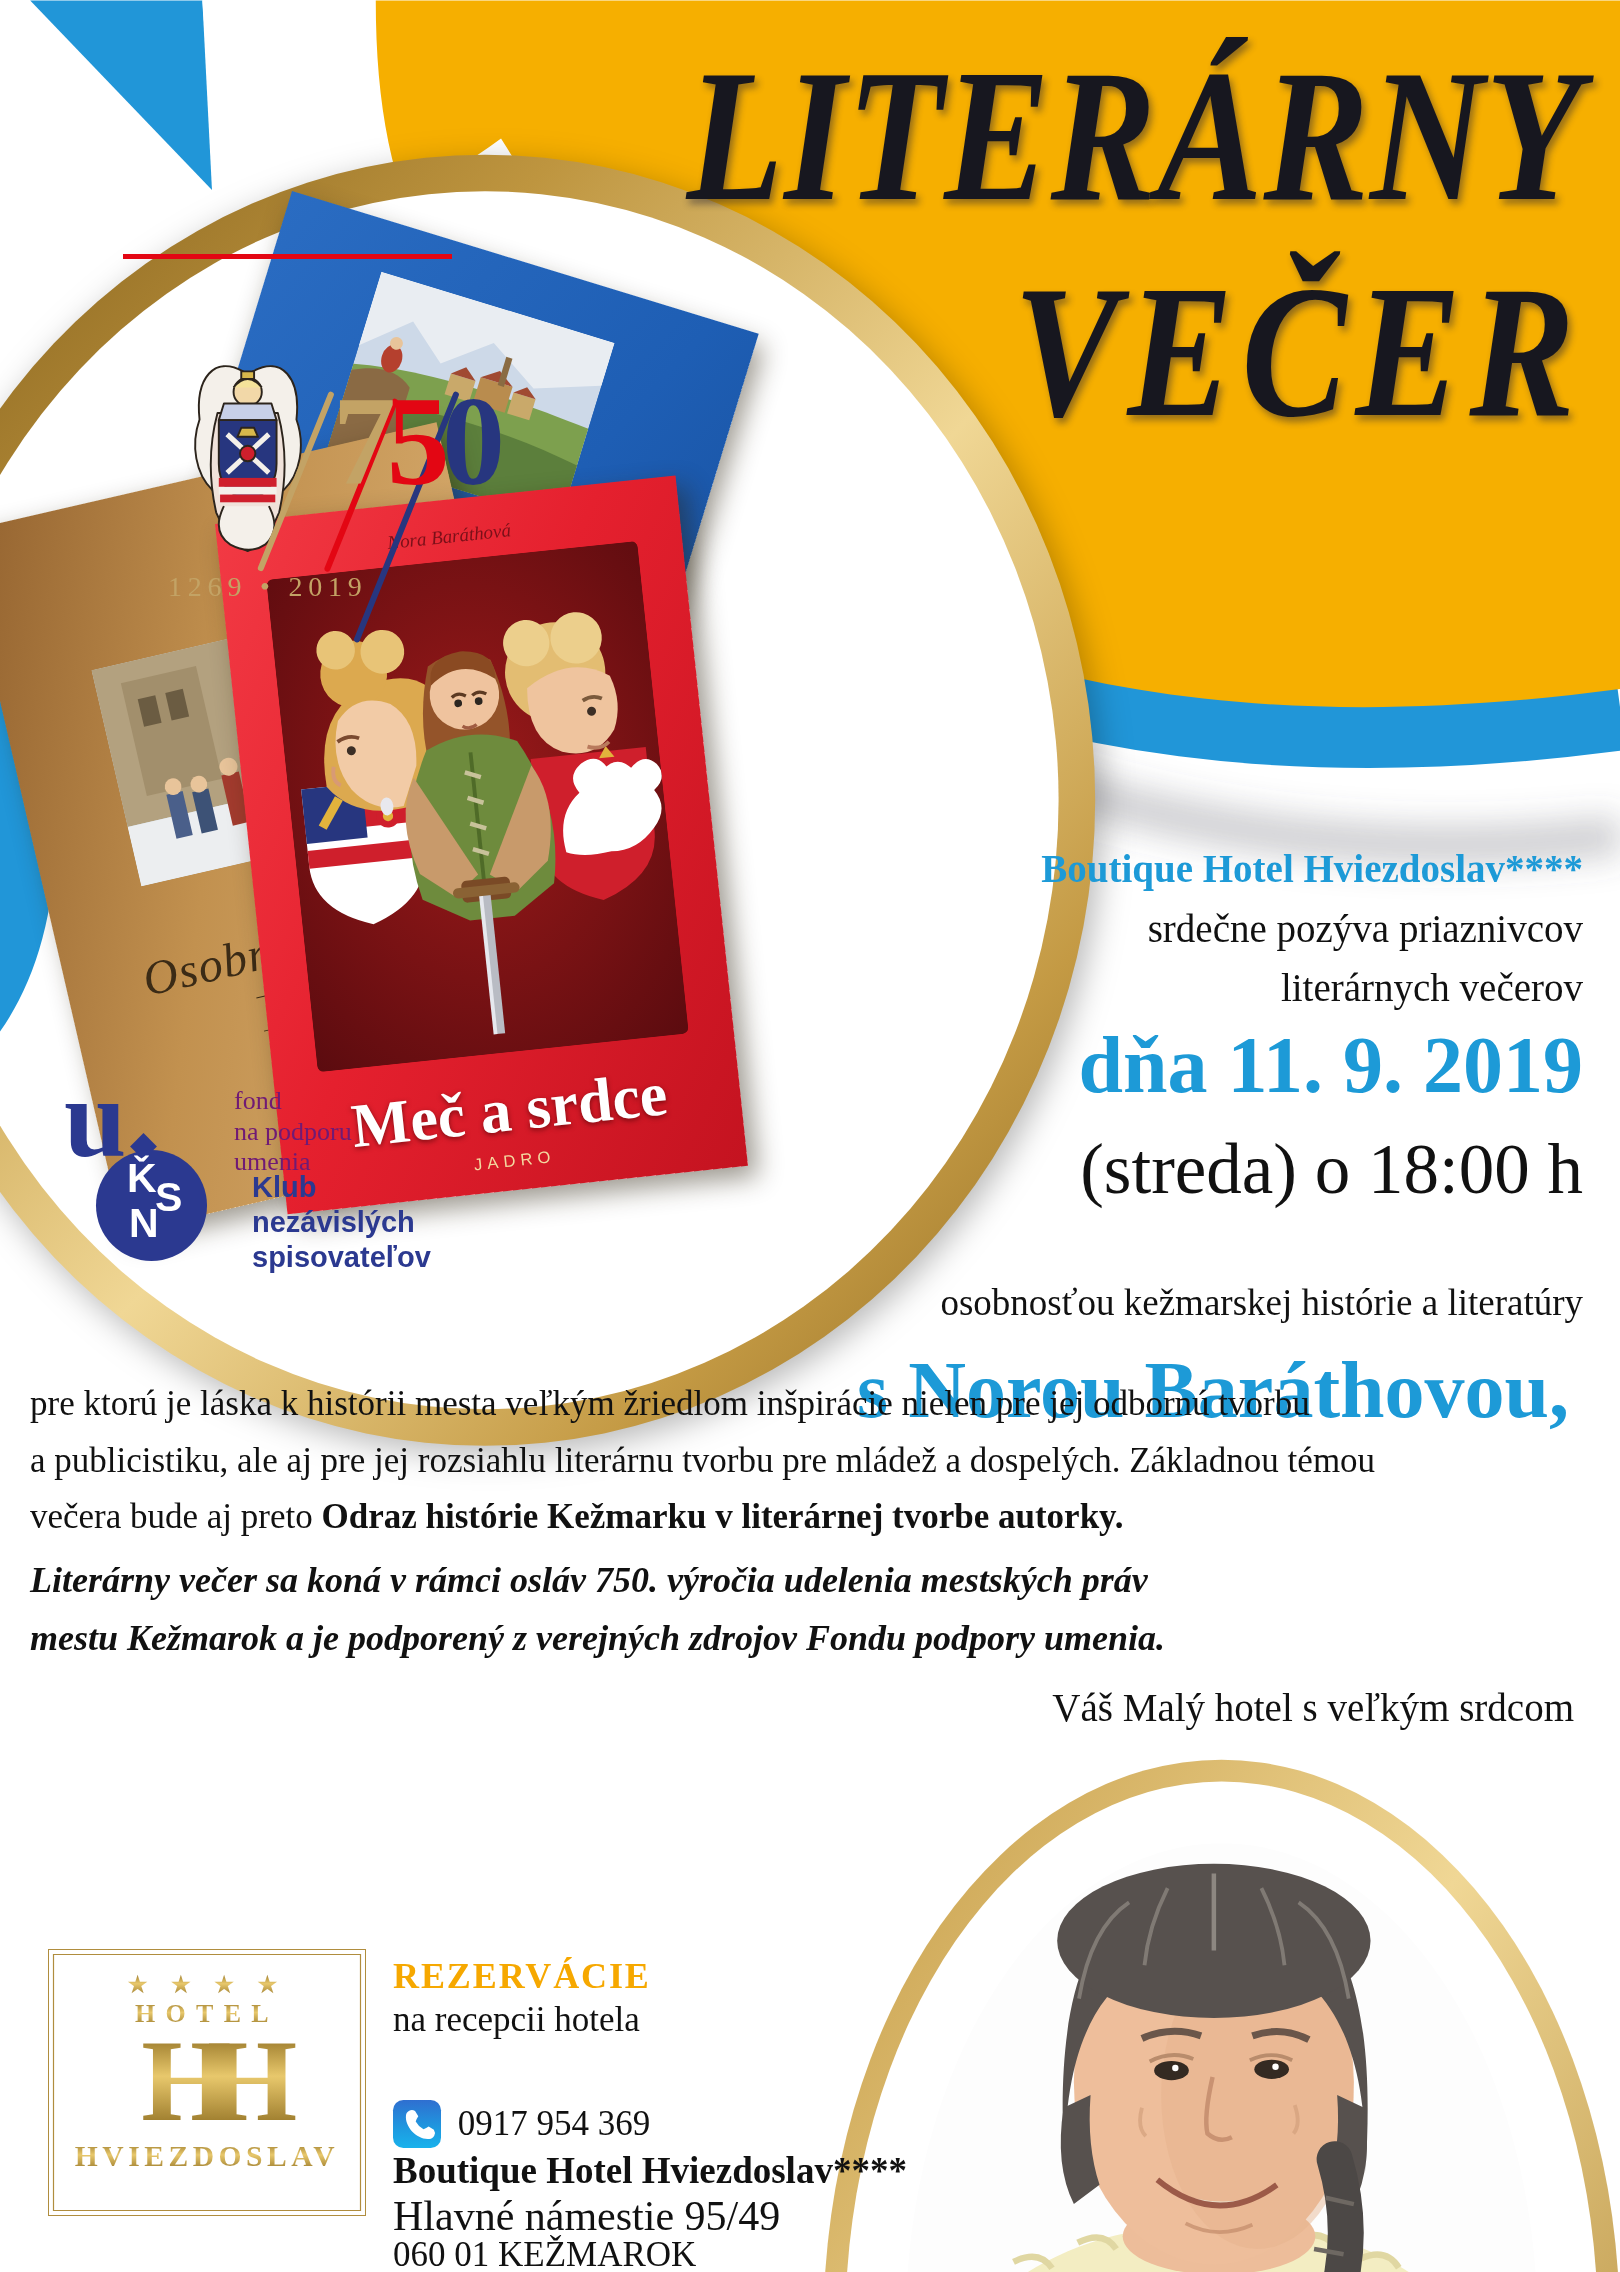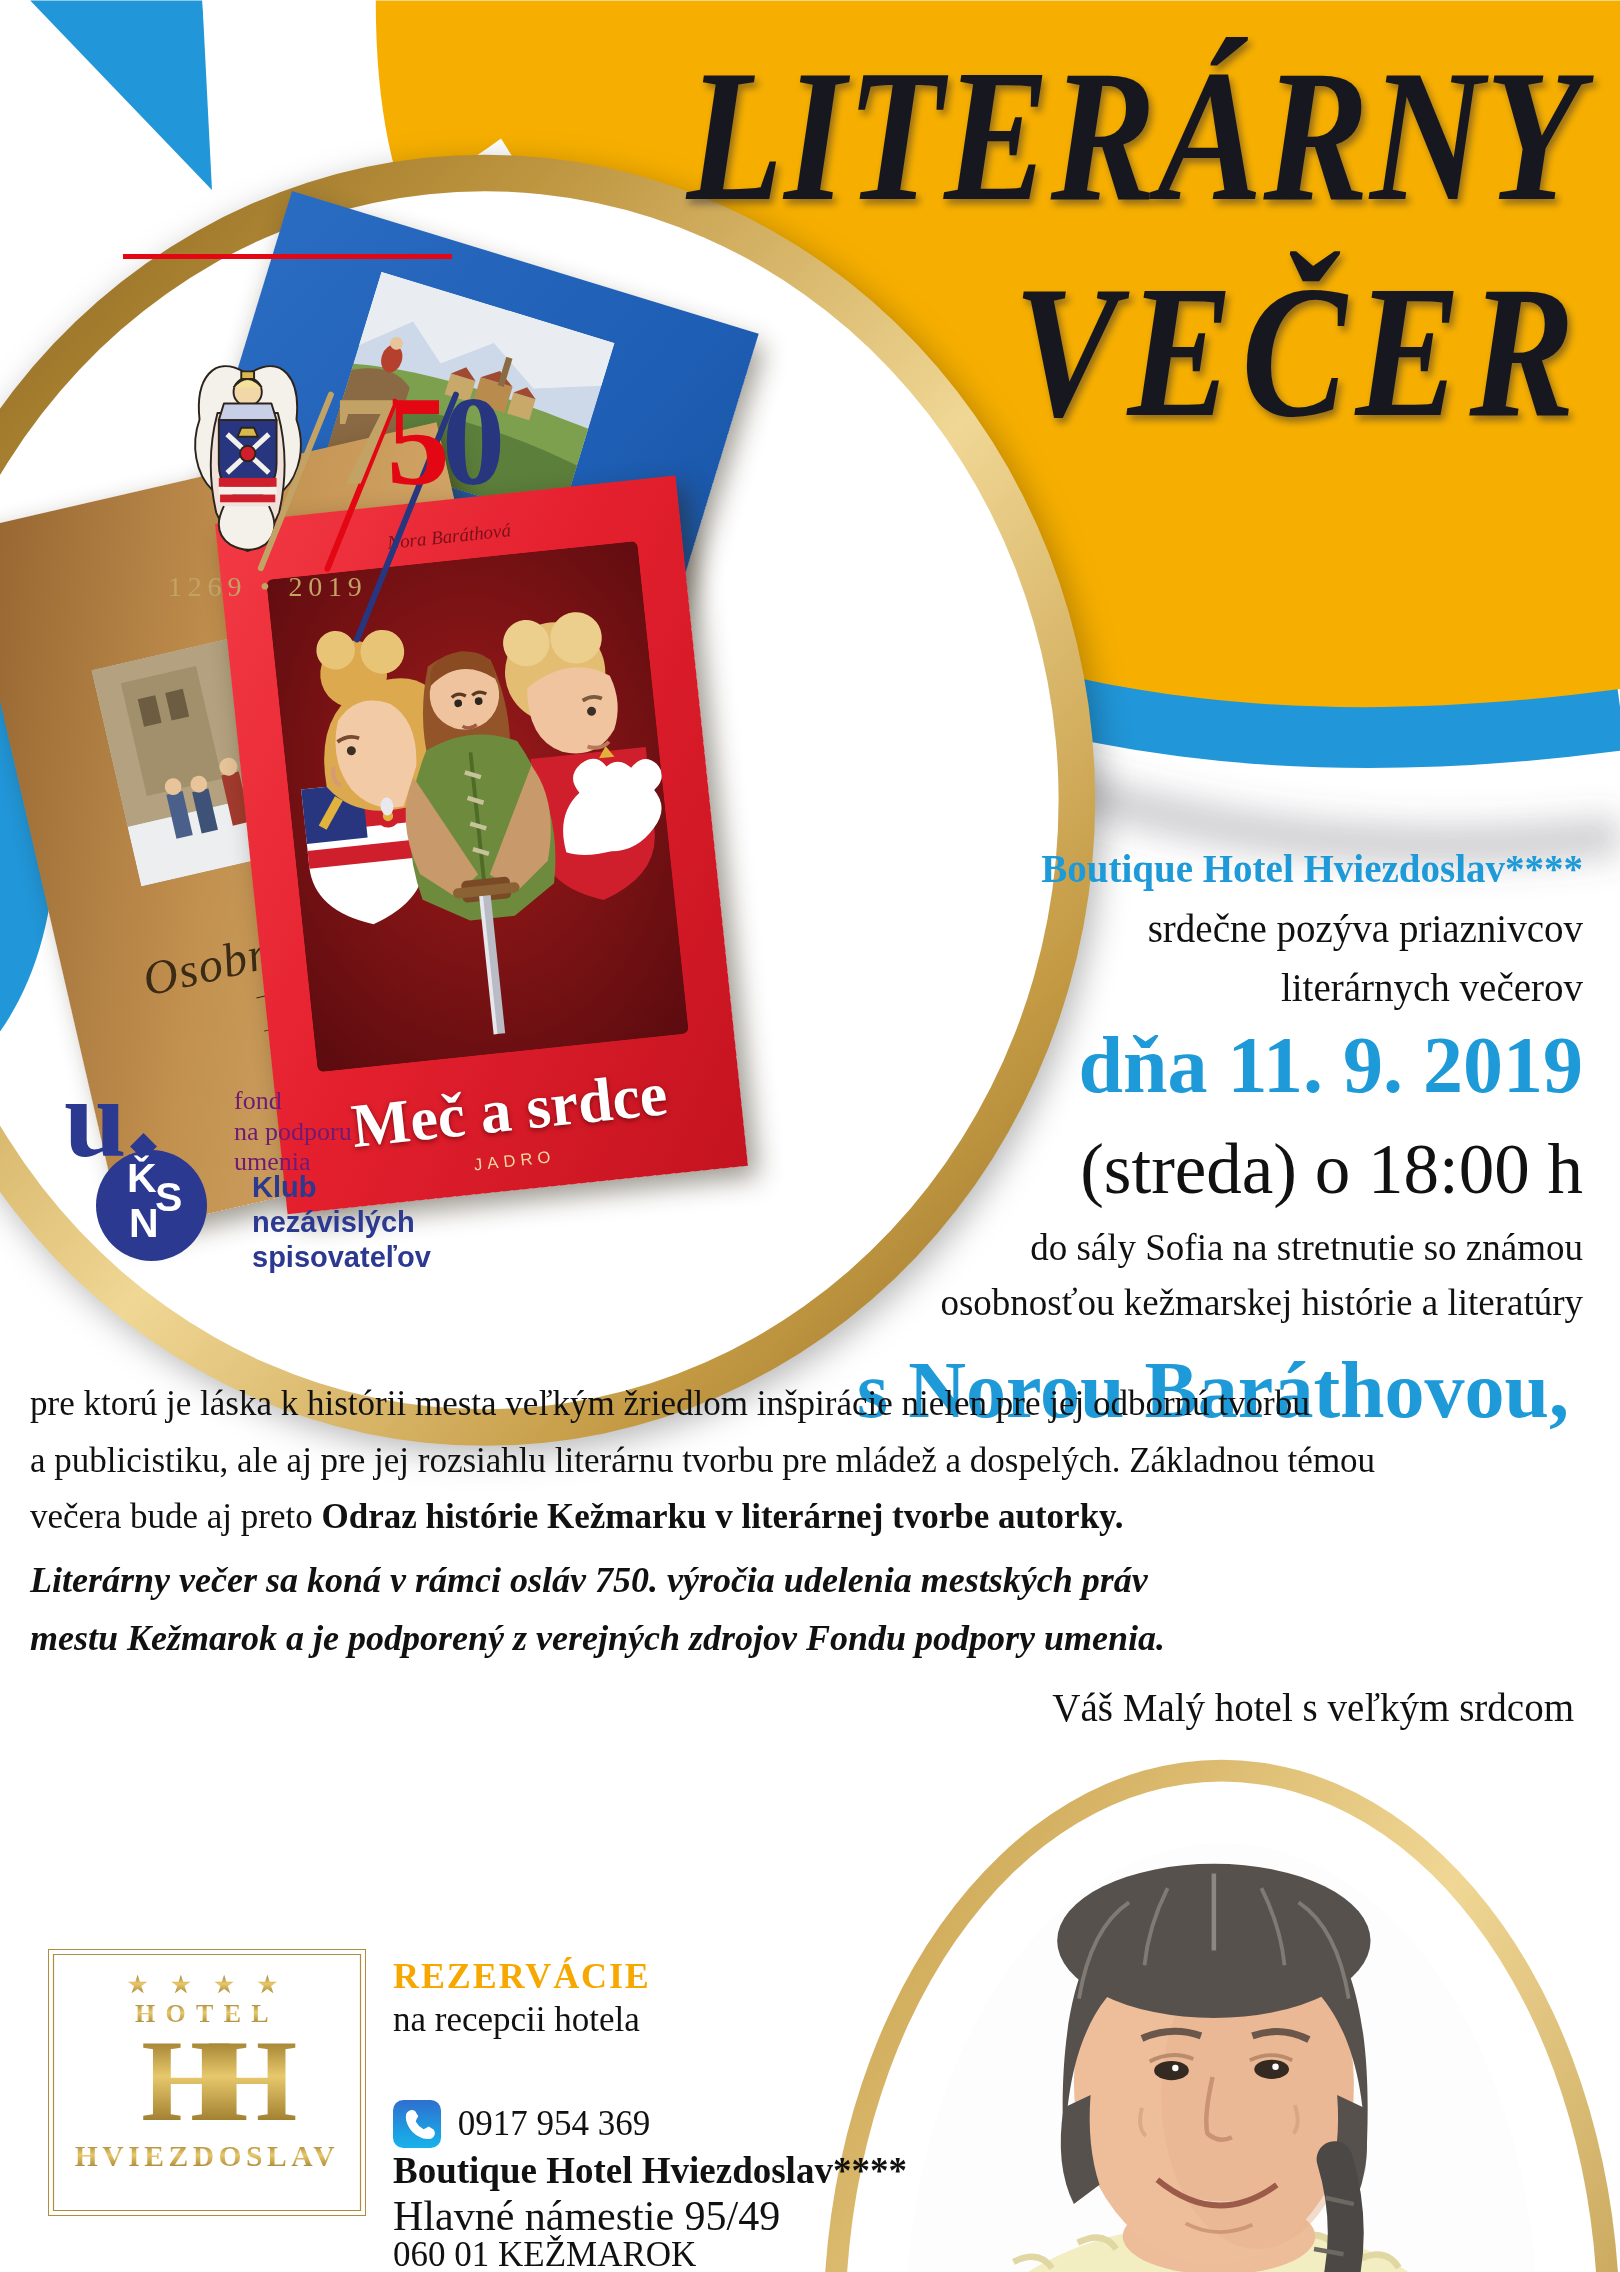--- a/index.html
+++ b/index.html
@@ -290,21 +290,20 @@
   </div>
 
   <div class="title-line" id="title1">LITERÁRNY</div>
   <div class="title-line" id="title2">VEČER</div>
 
   <div class="inv cyan bold" style="top:849px;font-size:39px">Boutique Hotel Hviezdoslav****</div>
   <div class="inv" style="top:909px;font-size:39px">srdečne pozýva priaznivcov</div>
   <div class="inv" style="top:968px;font-size:39px">literárnych večerov</div>
   <div class="inv cyan bold" style="top:1023px;font-size:80px">dňa 11. 9. 2019</div>
   <div class="inv" style="top:1132px;font-size:71px">(streda) o 18:00 h</div>
-  <div class="inv" style="top:1229px;font-size:37px">do sály Sofia na stretnutie so známou</div>
   <div class="inv" style="top:1284px;font-size:37px">osobnosťou kežmarskej histórie a literatúry</div>
   <div class="inv cyan bold" style="top:1348px;font-size:80px;right:51px">s Norou Baráthovou,</div>
 
   <div class="abs right" style="right:35px;top:1376px;font-size:35px;line-height:1.62;width:1555px">
     <div>pre ktorú je láska k histórii mesta veľkým žriedlom inšpirácie nielen pre jej odbornú tvorbu</div>
     <div>a publicistiku, ale aj pre jej rozsiahlu literárnu tvorbu pre mládež a dospelých. Základnou témou</div>
     <div><span>večera bude aj preto </span><span class="bold">Odraz histórie Kežmarku v literárnej tvorbe autorky.</span></div>
   </div>
   <div class="abs right bold" style="right:35px;top:1552px;font-size:36px;line-height:1.6;width:1555px;font-style:italic">
     <div>Literárny večer sa koná v rámci osláv 750. výročia udelenia mestských práv</div>

